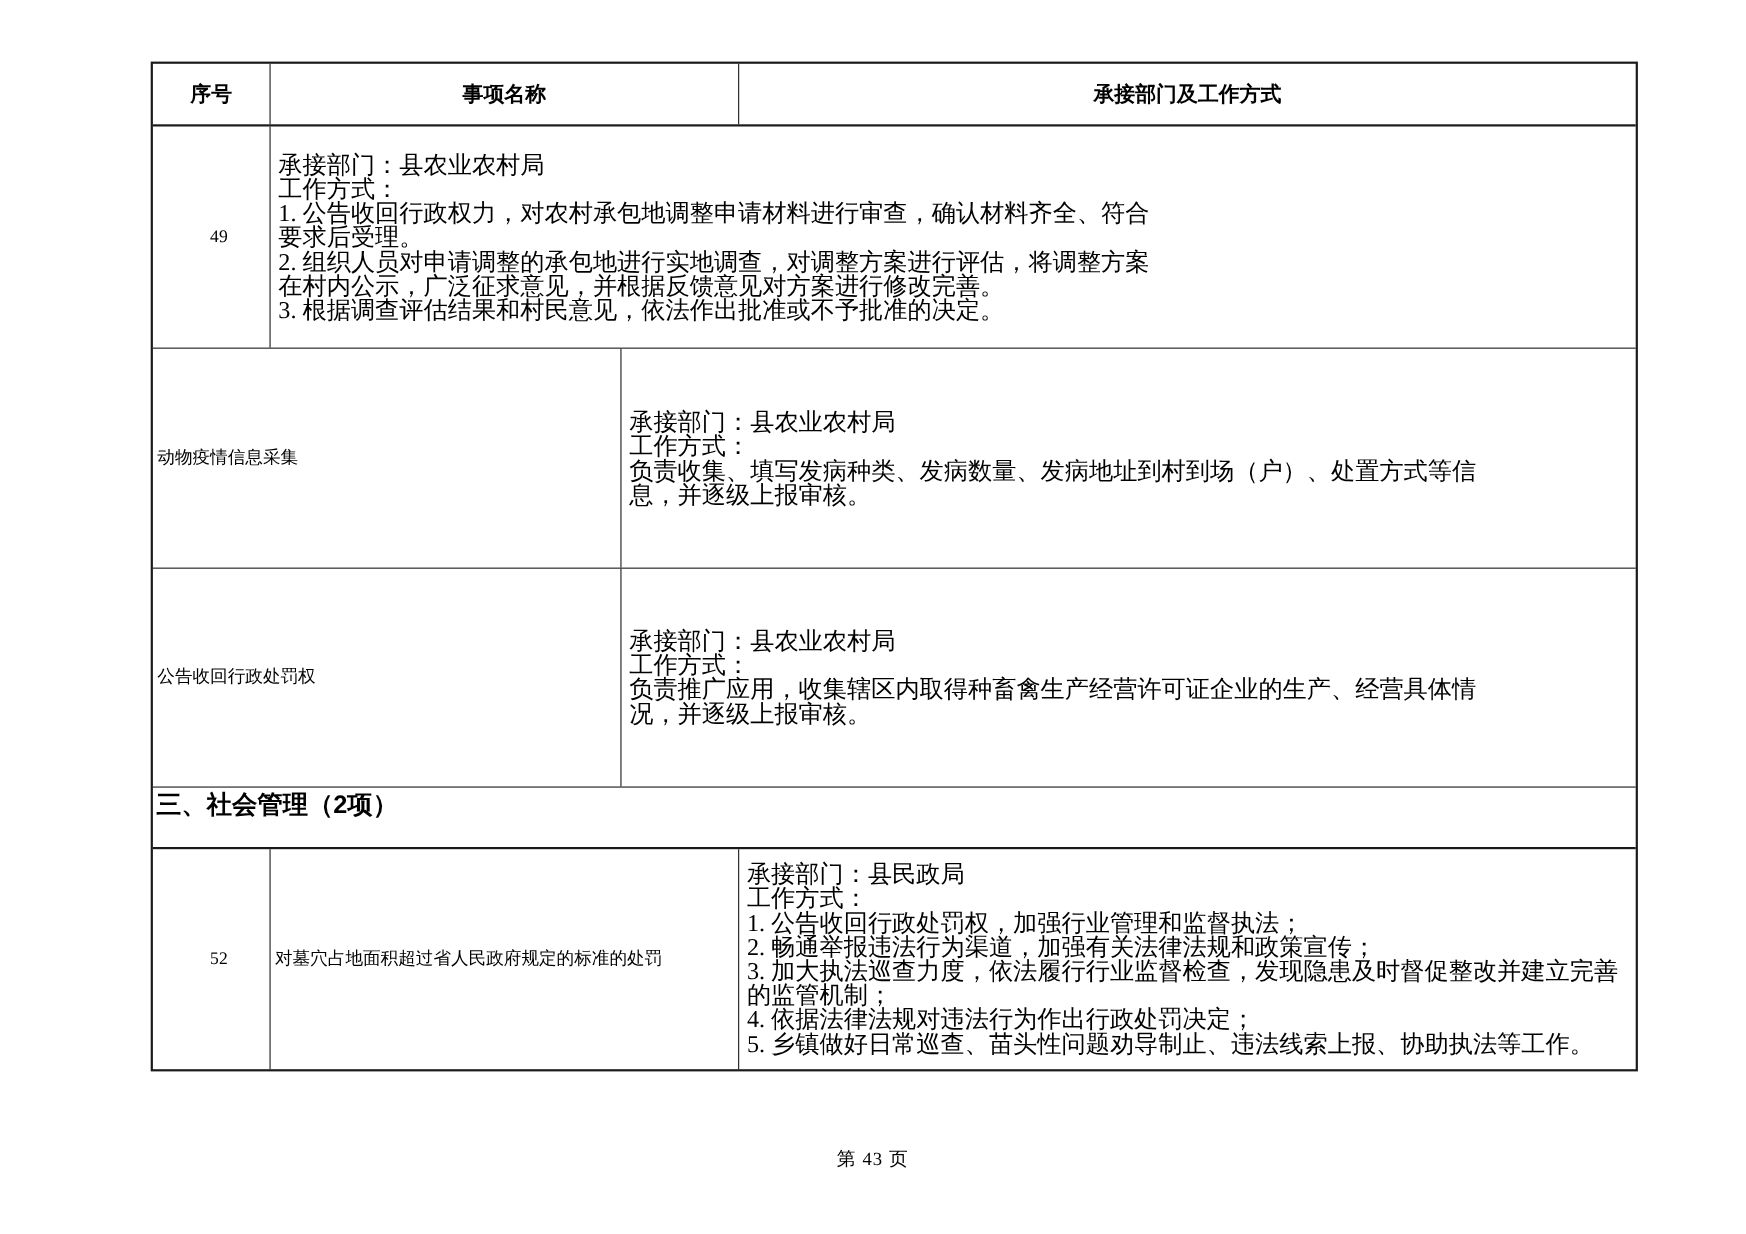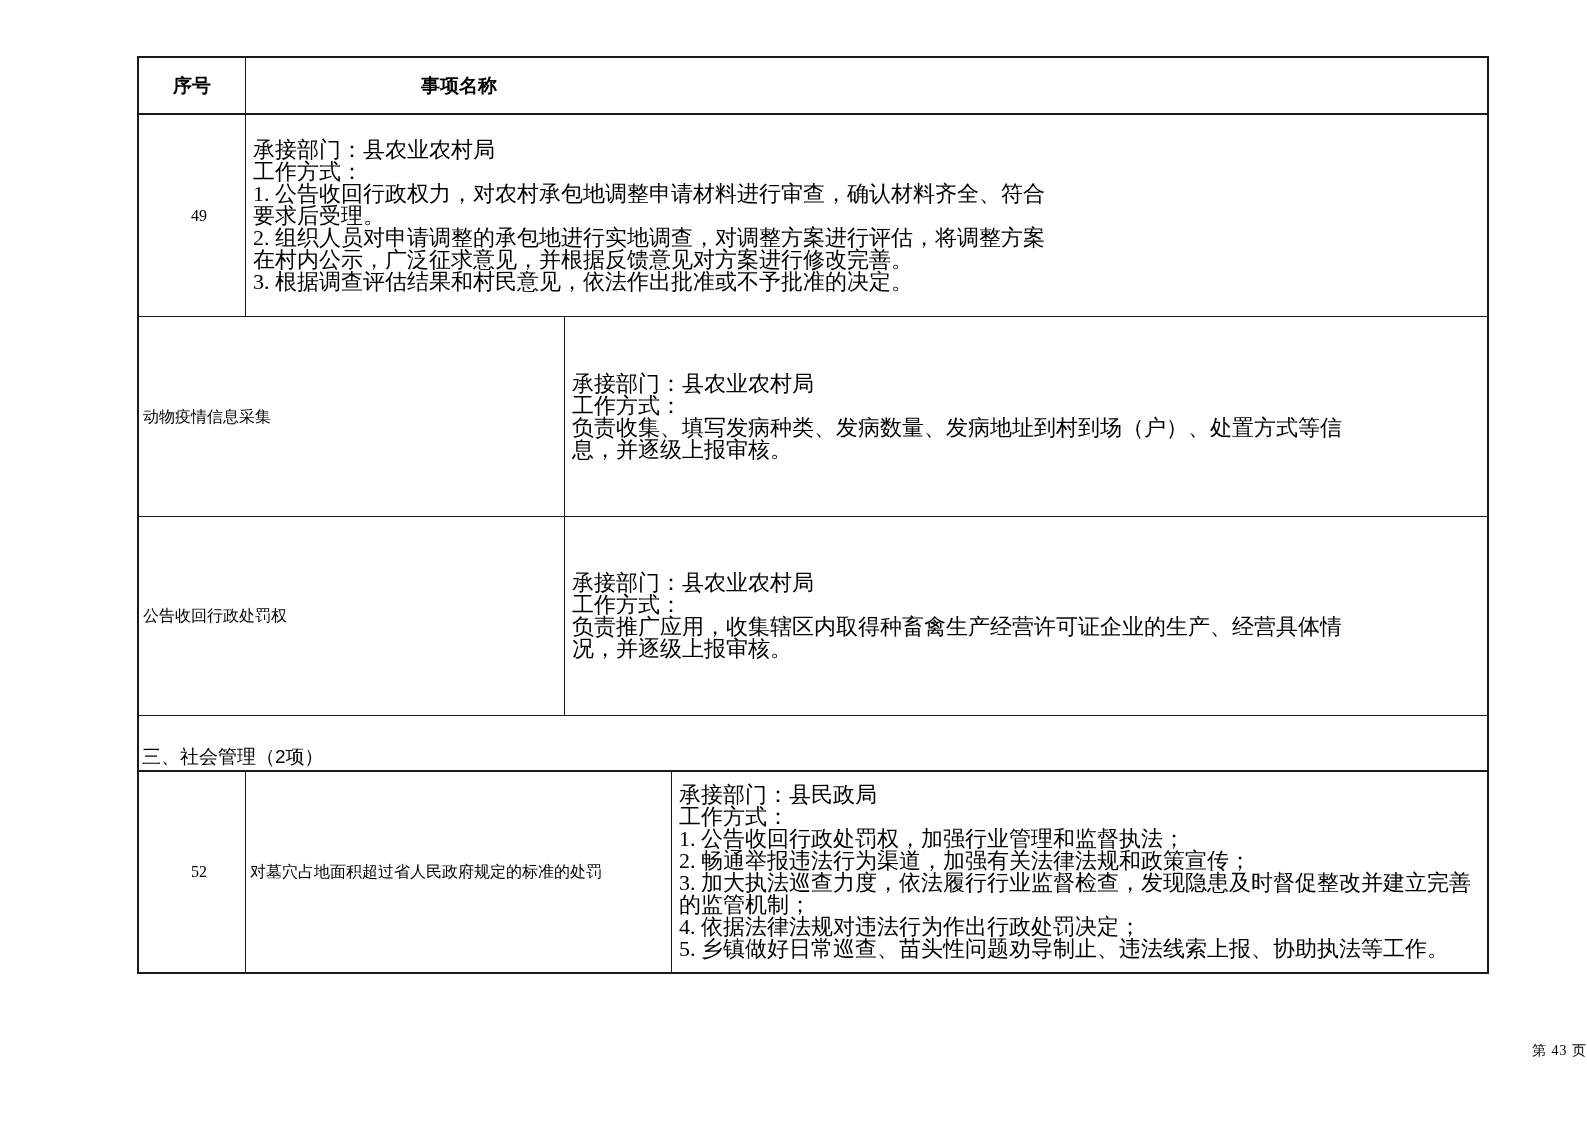--- a/index.html
+++ b/index.html
@@ -53,47 +53,50 @@
     line-height: 22px;
   }
   .detail-text {
     font-size: 22px;
     line-height: 22px;
     white-space: pre-line;
   }
   .section-cell {
     width: 100%;
     display: flex;
-    align-items: flex-end;
+    align-items: flex-start;
     padding-left: 3px;
     font-family: "Liberation Sans", "DejaVu Sans", sans-serif;
-    font-weight: normal;
-    font-size: 19px;
+    font-weight: bold;
+    font-size: 23px;
   }
   .page-footer {
     position: absolute;
     left: 0;
     top: 1042px;
     width: 100%;
-    text-align: right;
-    font-size: 14px;
+    text-align: center;
+    font-size: 17px;
     letter-spacing: 1px;
   }
 </style>
 </head>
 <body>
 
 <div class="doc-table">
 
   <div class="t-row header-row">
     <div class="cell col-no">
       <span>序号</span>
     </div>
     <div class="cell col-name">
       <span>事项名称</span>
+    </div>
+    <div class="cell col-detail">
+      <span>承接部门及工作方式</span>
     </div>
   </div>
 
   <div class="t-row row-49">
     <div class="cell col-no">
       <span class="body-text">49</span>
     </div>
     <div class="cell col-detail">
       <div class="detail-text">承接部门：县农业农村局
 工作方式：

